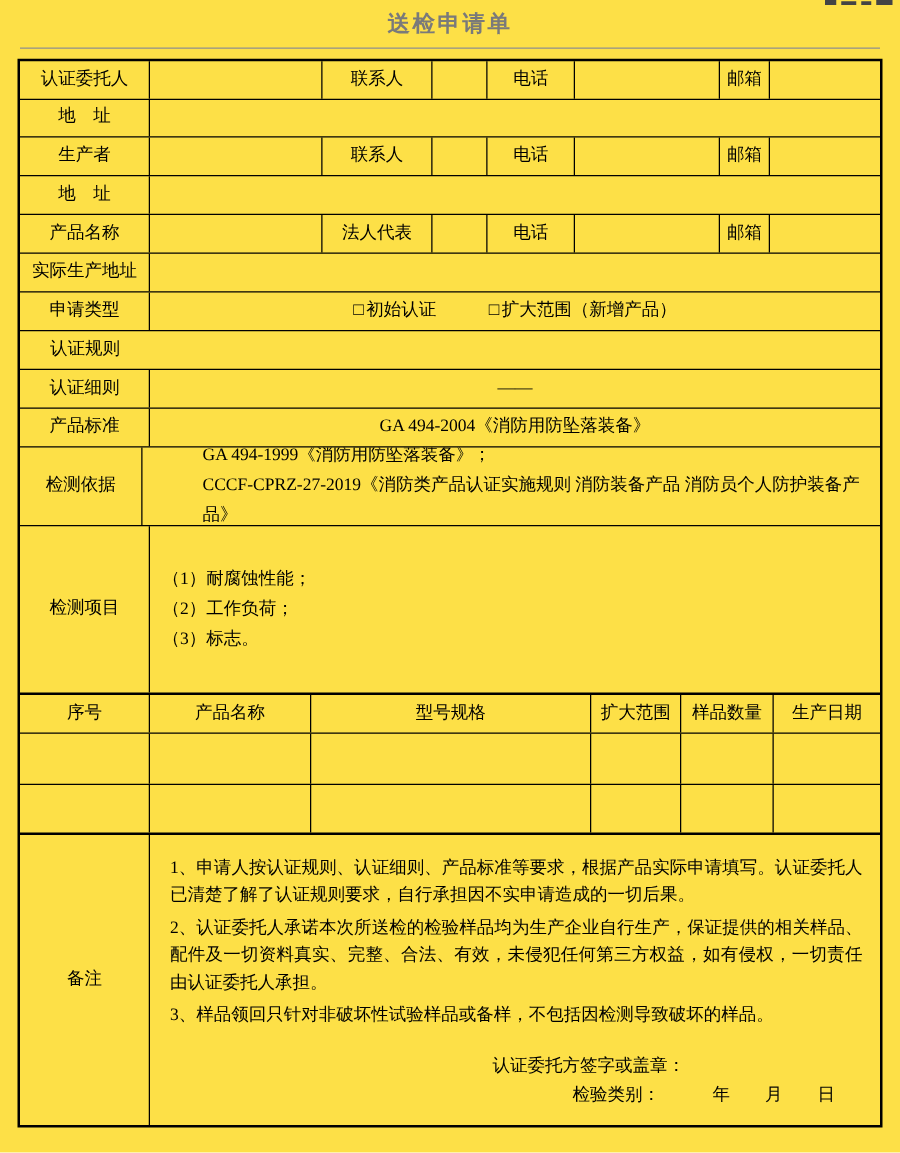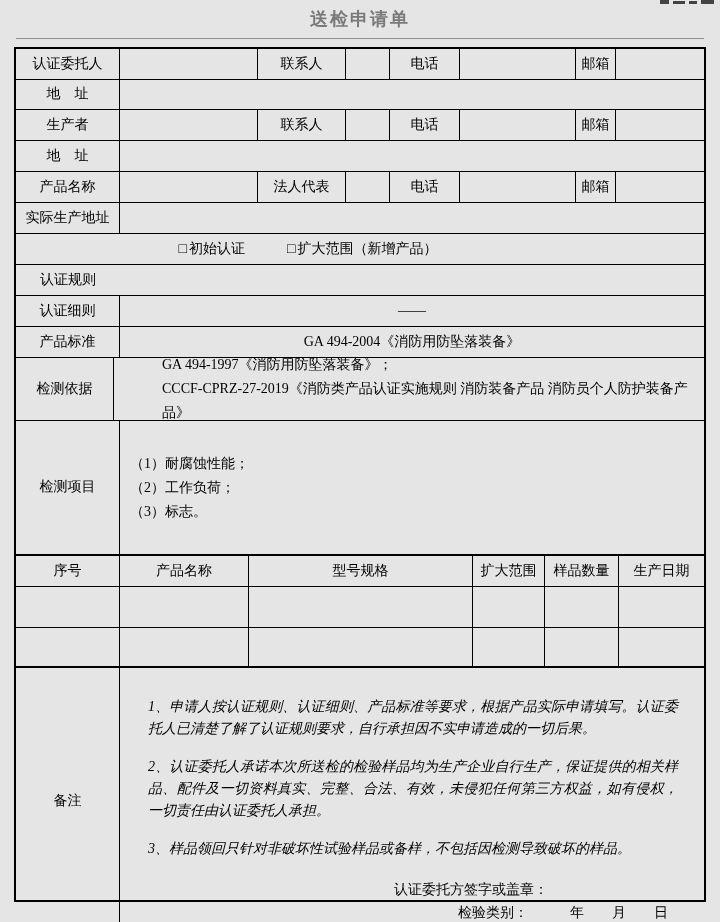--- a/index.html
+++ b/index.html
@@ -1,19 +1,19 @@
 <!DOCTYPE html>
 <html><head>
 <meta charset="utf-8">
 <style>
   html,body { margin:0; padding:0; background:#ffffff; }
   .page {
     position:relative;
     width:720px; height:922px;
-    background:#e5e5e5;
+    background:#fde047;
     font-family:"Liberation Serif","DejaVu Serif",serif;
     color:#000;
     overflow:hidden;
   }
   .title {
     position:absolute; top:7px; left:0; width:100%;
     text-align:center;
     font-family:"Liberation Sans","DejaVu Sans",sans-serif;
     font-weight:bold; font-size:18px; letter-spacing:2px;
     color:#7a7a7a;
@@ -58,21 +58,21 @@
   .cw  { width:584px; }
   
   .cb1 { width:104px; } .cb2 { width:129px; } .cb3 { width:224px; }
   .cb4 { width:72px; }  .cb5 { width:74px; }  .cb6 { width:85px; }
   .options { display:flex; gap:42px; align-items:center; }
   .option { display:flex; align-items:center; gap:2px; }
   .multiline { display:block; padding:6px 10px; }
   .multiline div { line-height:24px; }
   .basis div { line-height:24px; }
   .remarks-cell { display:block; padding:12px 10px 10px 12px; text-align:left; }
-  .remarks-cell p { margin:16px; line-height:22px; text-align:justify;font-style:italic; }
+  .remarks-cell p { margin:4px; line-height:22px; text-align:justify; }
   .sig-line  { margin-top:18px; text-align:right; padding-right:146px; line-height:23px; }
   .date-line { text-align:right; padding-right:26px; line-height:23px; }
 </style>
 </head>
 <body>
 
 <div class="page">
 
   <div class="title">送检申请单</div>
   <div class="corner-fragment"></div>
@@ -122,20 +122,21 @@
       <div class="cell ca7">邮箱</div>
       <div class="cell ca8"></div>
     </div>
 
     <div class="row h31">
       <div class="cell ca1">实际生产地址</div>
       <div class="cell cw left"></div>
     </div>
 
     <div class="row h31">
+      <div class="cell ca1">申请类型</div>
       <div class="cell cw">
         <div class="options">
           <div class="option">
             <span>□</span>
             <span>初始认证</span>
           </div>
           <div class="option">
             <span>□</span>
             <span>扩大范围（新增产品）</span>
           </div>
@@ -154,21 +155,21 @@
 
     <div class="row h31">
       <div class="cell ca1">产品标准</div>
       <div class="cell cw">GA 494-2004《消防用防坠落装备》</div>
     </div>
 
     <div class="row h63">
       <div class="cell ca1">检测依据</div>
       <div class="cell cw left">
         <div class="basis" style="padding:0 8px;">
-          <div>GA 494-1997《消防用防坠落装备》；</div>
+          <div>GA 494-1999《消防用防坠落装备》；</div>
           <div>CCCF-CPRZ-27-2019《消防类产品认证实施规则 消防装备产品 消防员个人防护装备产品》</div>
         </div>
       </div>
     </div>
 
     <div class="row h135 thick">
       <div class="cell ca1">检测项目</div>
       <div class="cell cw left">
         <div class="multiline">
           <div>（1）耐腐蚀性能；</div>

